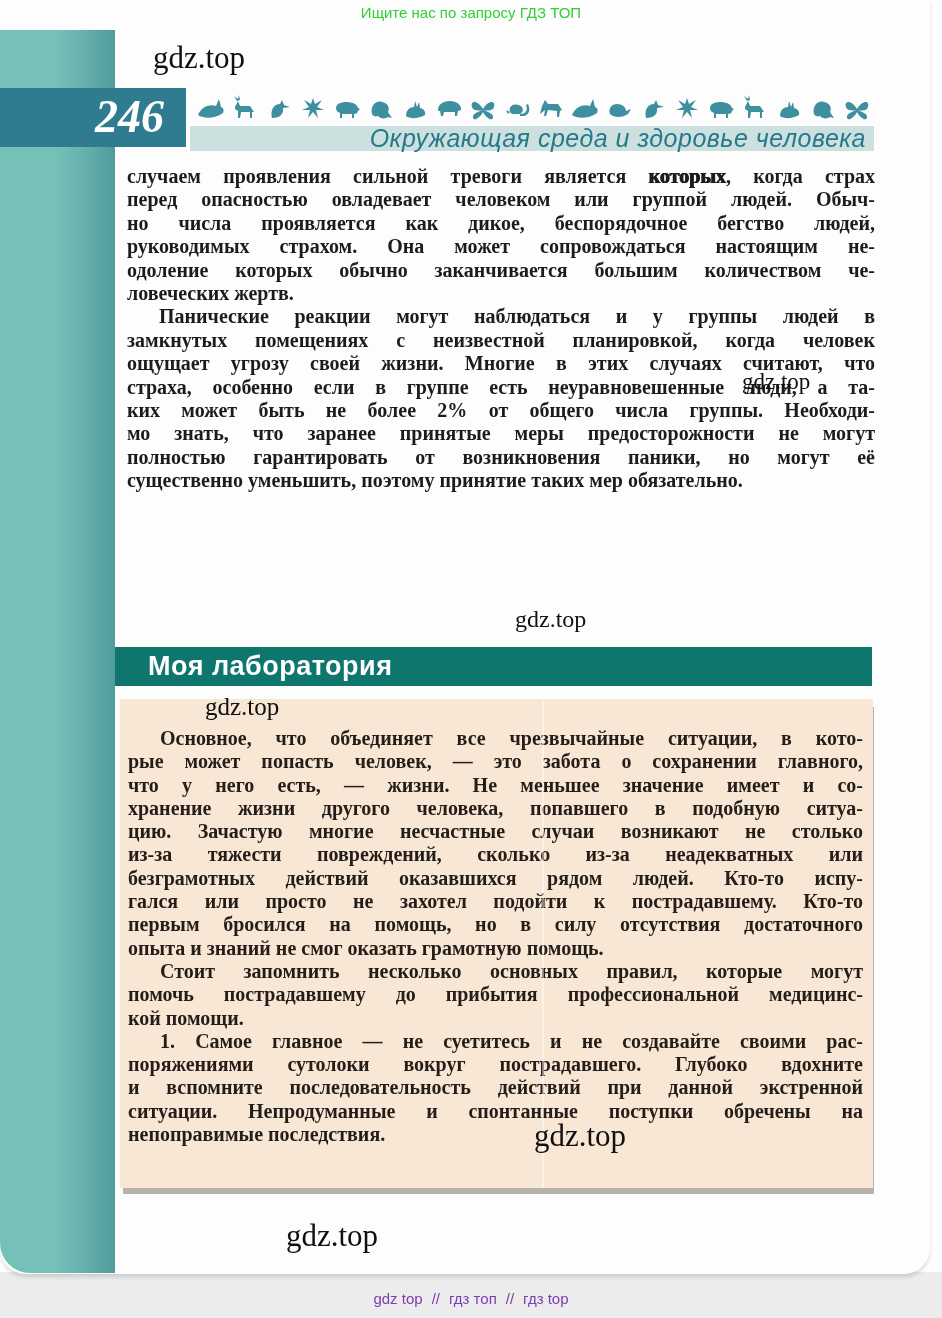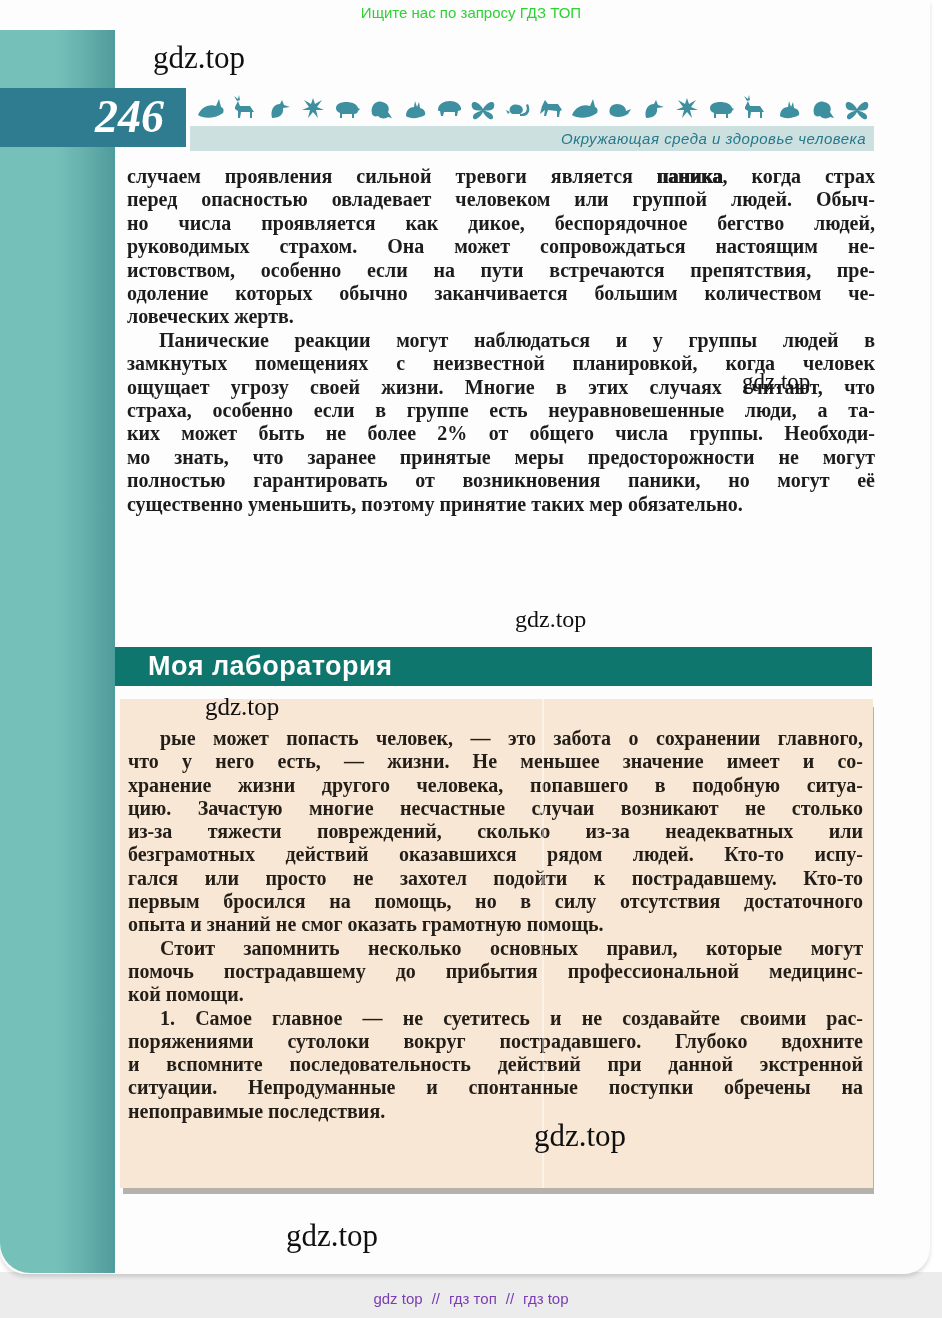--- a/index.html
+++ b/index.html
@@ -18,21 +18,21 @@
            background:linear-gradient(90deg,#75c1b9 0%,#75c1b9 48%,#69b2ae 70%,#4f9c9c 100%);
            border-radius:0 0 0 30px;}
   
   .pagenum{position:absolute;left:0;top:88px;width:186px;height:59px;background:#2f7b90;
            color:#ffffff;font-family:"Liberation Serif",serif;font-style:italic;font-weight:bold;
            font-size:46px;line-height:58px;text-align:right;padding-right:22px;box-sizing:border-box;}
   
   .animals{position:absolute;left:196px;top:92px;width:678px;height:34px;}
   .titlestrip{position:absolute;left:190px;top:126px;width:684px;height:25px;background:#cde0e0;}
   .titlestrip .t{position:absolute;right:8px;top:0;line-height:25px;font-style:italic;
-                 font-size:15px;color:#26798a;letter-spacing:.5px;}
+                 font-size:25px;color:#26798a;letter-spacing:.5px;}
   
   .wm{position:absolute;color:#101010;font-family:Liberation Serif, serif;}
   .wm-top{left:153px;top:40px;font-size:31px;}
   .wm-p1{left:742px;top:369px;font-size:23px;}
   .wm-p2{left:515px;top:606px;font-size:24px;}
   .wm-lab-top{left:205px;top:693px;font-size:25px;}
   .wm-lab-bottom{left:534px;top:1118px;font-size:31px;}
   .wm-bottom{left:286px;top:1218px;font-size:31px;}
   
   .bodytext{position:absolute;left:127px;top:165px;width:748px;
@@ -139,26 +139,25 @@
     </svg>
 
   <div class="titlestrip">
     <span class="t">Окружающая среда и здоровье человека</span>
   </div>
 
   <div class="wm wm-top">gdz.top</div>
 
   <div class="bodytext">
     <div>
-      <div class="tl"><span>случаем проявления сильной тревоги является </span><span class="xb">паника</span><span>, когда страх</span></div>
+      <div class="tl"><span>случаем проявления сильной тревоги является </span><span class="xb">которых</span><span>, когда страх</span></div>
       <div class="lines end">
           <div class="tl">перед опасностью овладевает человеком или группой людей. Обыч-</div>
           <div class="tl">но числа проявляется как дикое, беспорядочное бегство людей,</div>
           <div class="tl">руководимых страхом. Она может сопровождаться настоящим не-</div>
-          <div class="tl">истовством, особенно если на пути встречаются препятствия, пре-</div>
           <div class="tl">одоление которых обычно заканчивается большим количеством че-</div>
           <div class="tl">ловеческих жертв.</div>
         </div>
     </div>
     <div class="lines end ind">
         <div class="tl">Панические реакции могут наблюдаться и у группы людей в</div>
         <div class="tl">замкнутых помещениях с неизвестной планировкой, когда человек</div>
         <div class="tl">ощущает угрозу своей жизни. Многие в этих случаях считают, что</div>
         <div class="tl">страха, особенно если в группе есть неуравновешенные люди, а та-</div>
         <div class="tl">ких может быть не более 2% от общего числа группы. Необходи-</div>
@@ -169,20 +168,21 @@
   </div>
 
   <div class="wm wm-p1">gdz.top</div>
   <div class="wm wm-p2">gdz.top</div>
 
   <div class="banner">Моя лаборатория</div>
 
   <div class="labbox">
     <div class="labtext">
       <div class="lines end ind">
+          <div class="tl">Основное, что объединяет все чрезвычайные ситуации, в кото-</div>
           <div class="tl">рые может попасть человек, — это забота о сохранении главного,</div>
           <div class="tl">что у него есть, — жизни. Не меньшее значение имеет и со-</div>
           <div class="tl">хранение жизни другого человека, попавшего в подобную ситуа-</div>
           <div class="tl">цию. Зачастую многие несчастные случаи возникают не столько</div>
           <div class="tl">из-за тяжести повреждений, сколько из-за неадекватных или</div>
           <div class="tl">безграмотных действий оказавшихся рядом людей. Кто-то испу-</div>
           <div class="tl">гался или просто не захотел подойти к пострадавшему. Кто-то</div>
           <div class="tl">первым бросился на помощь, но в силу отсутствия достаточного</div>
           <div class="tl">опыта и знаний не смог оказать грамотную помощь.</div>
         </div>

